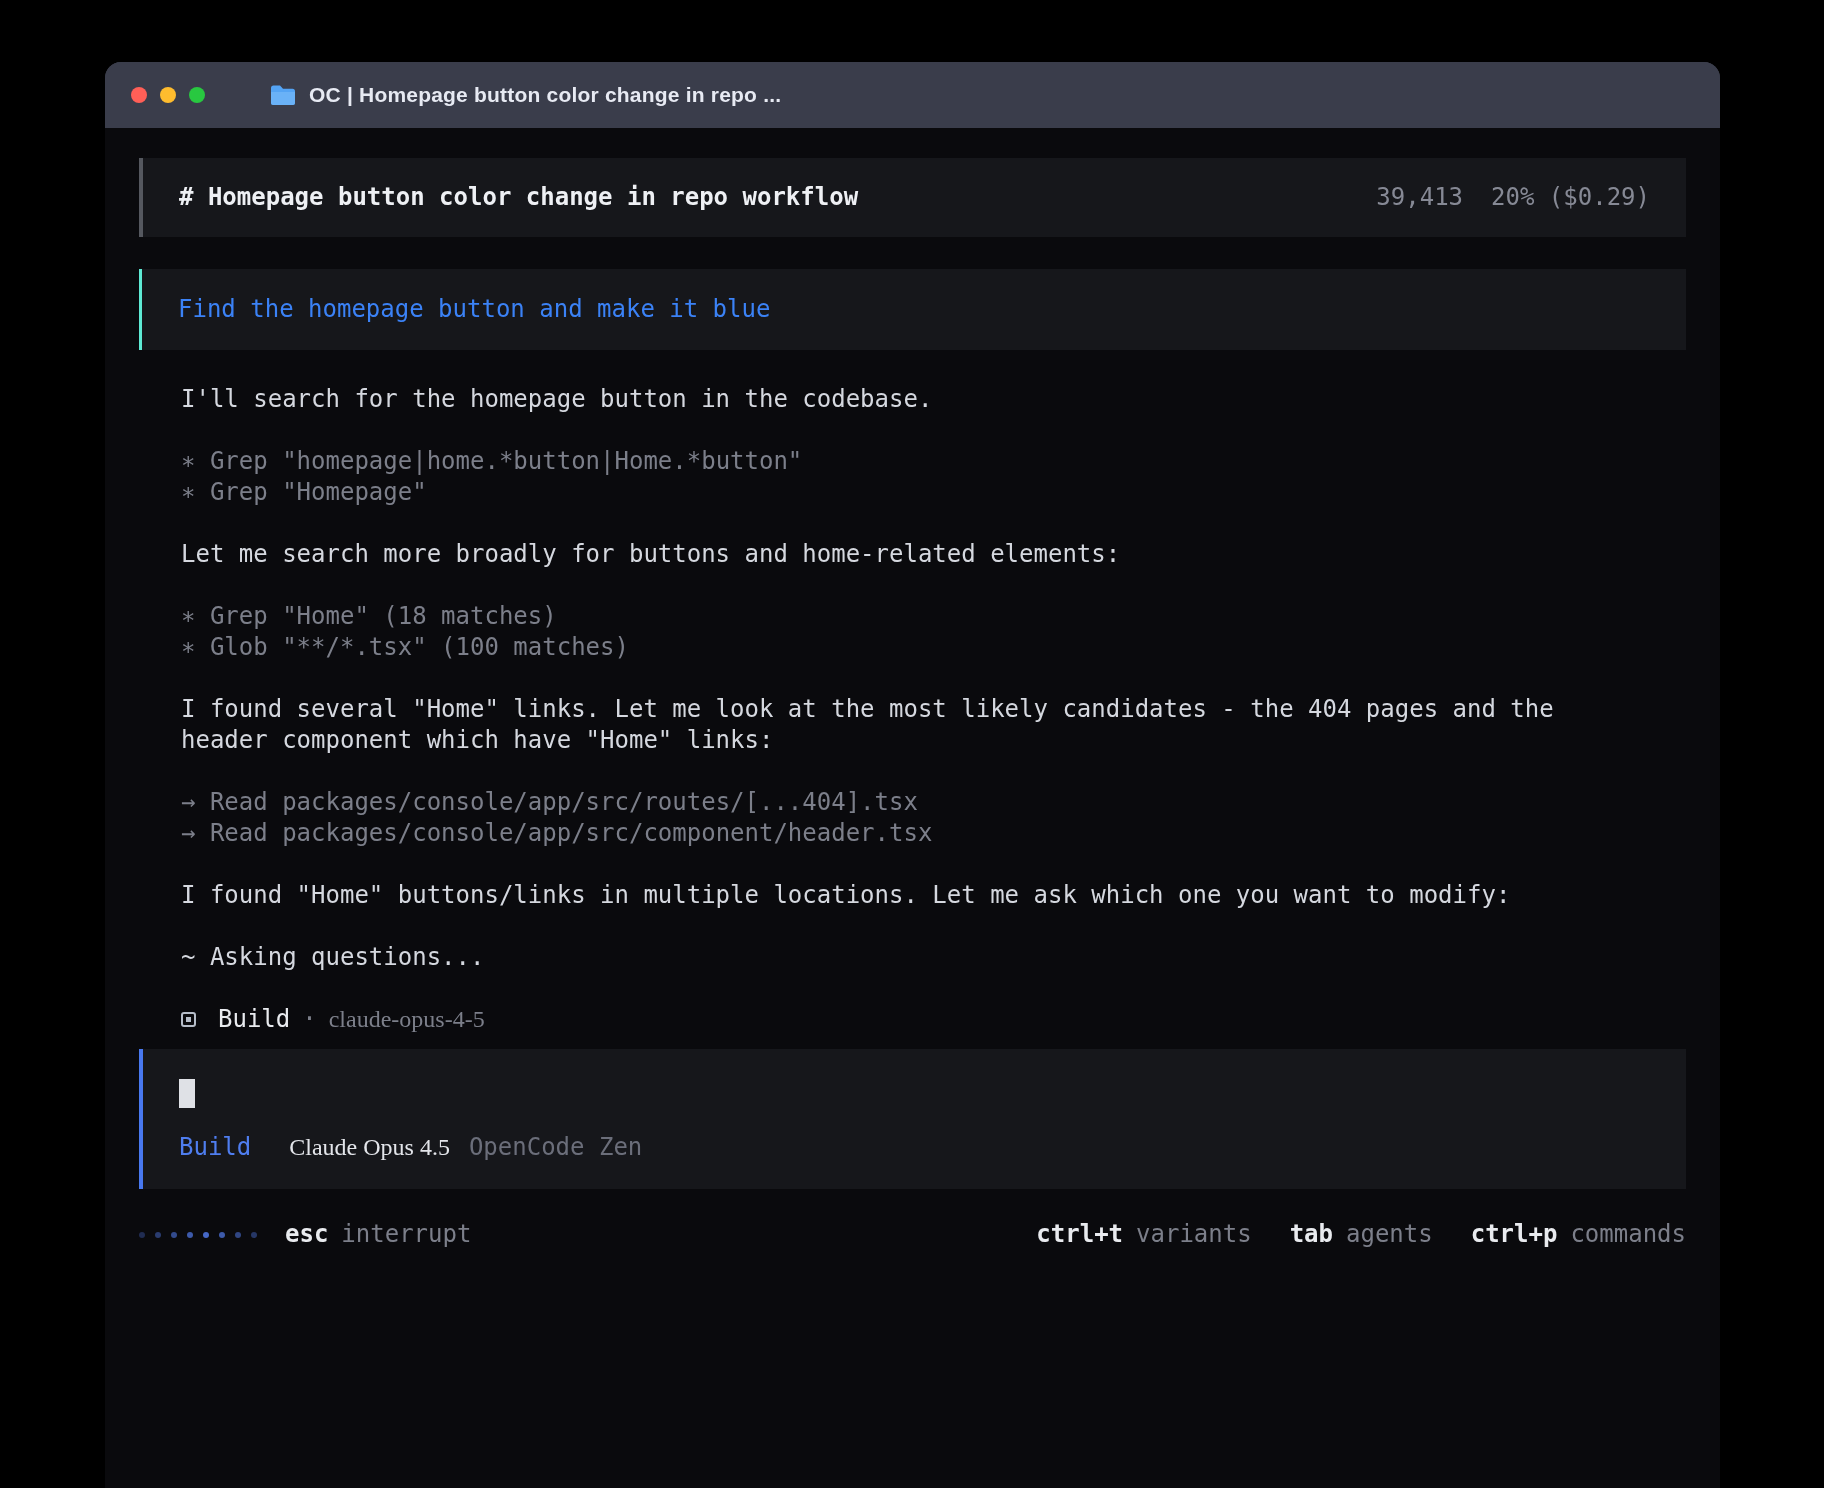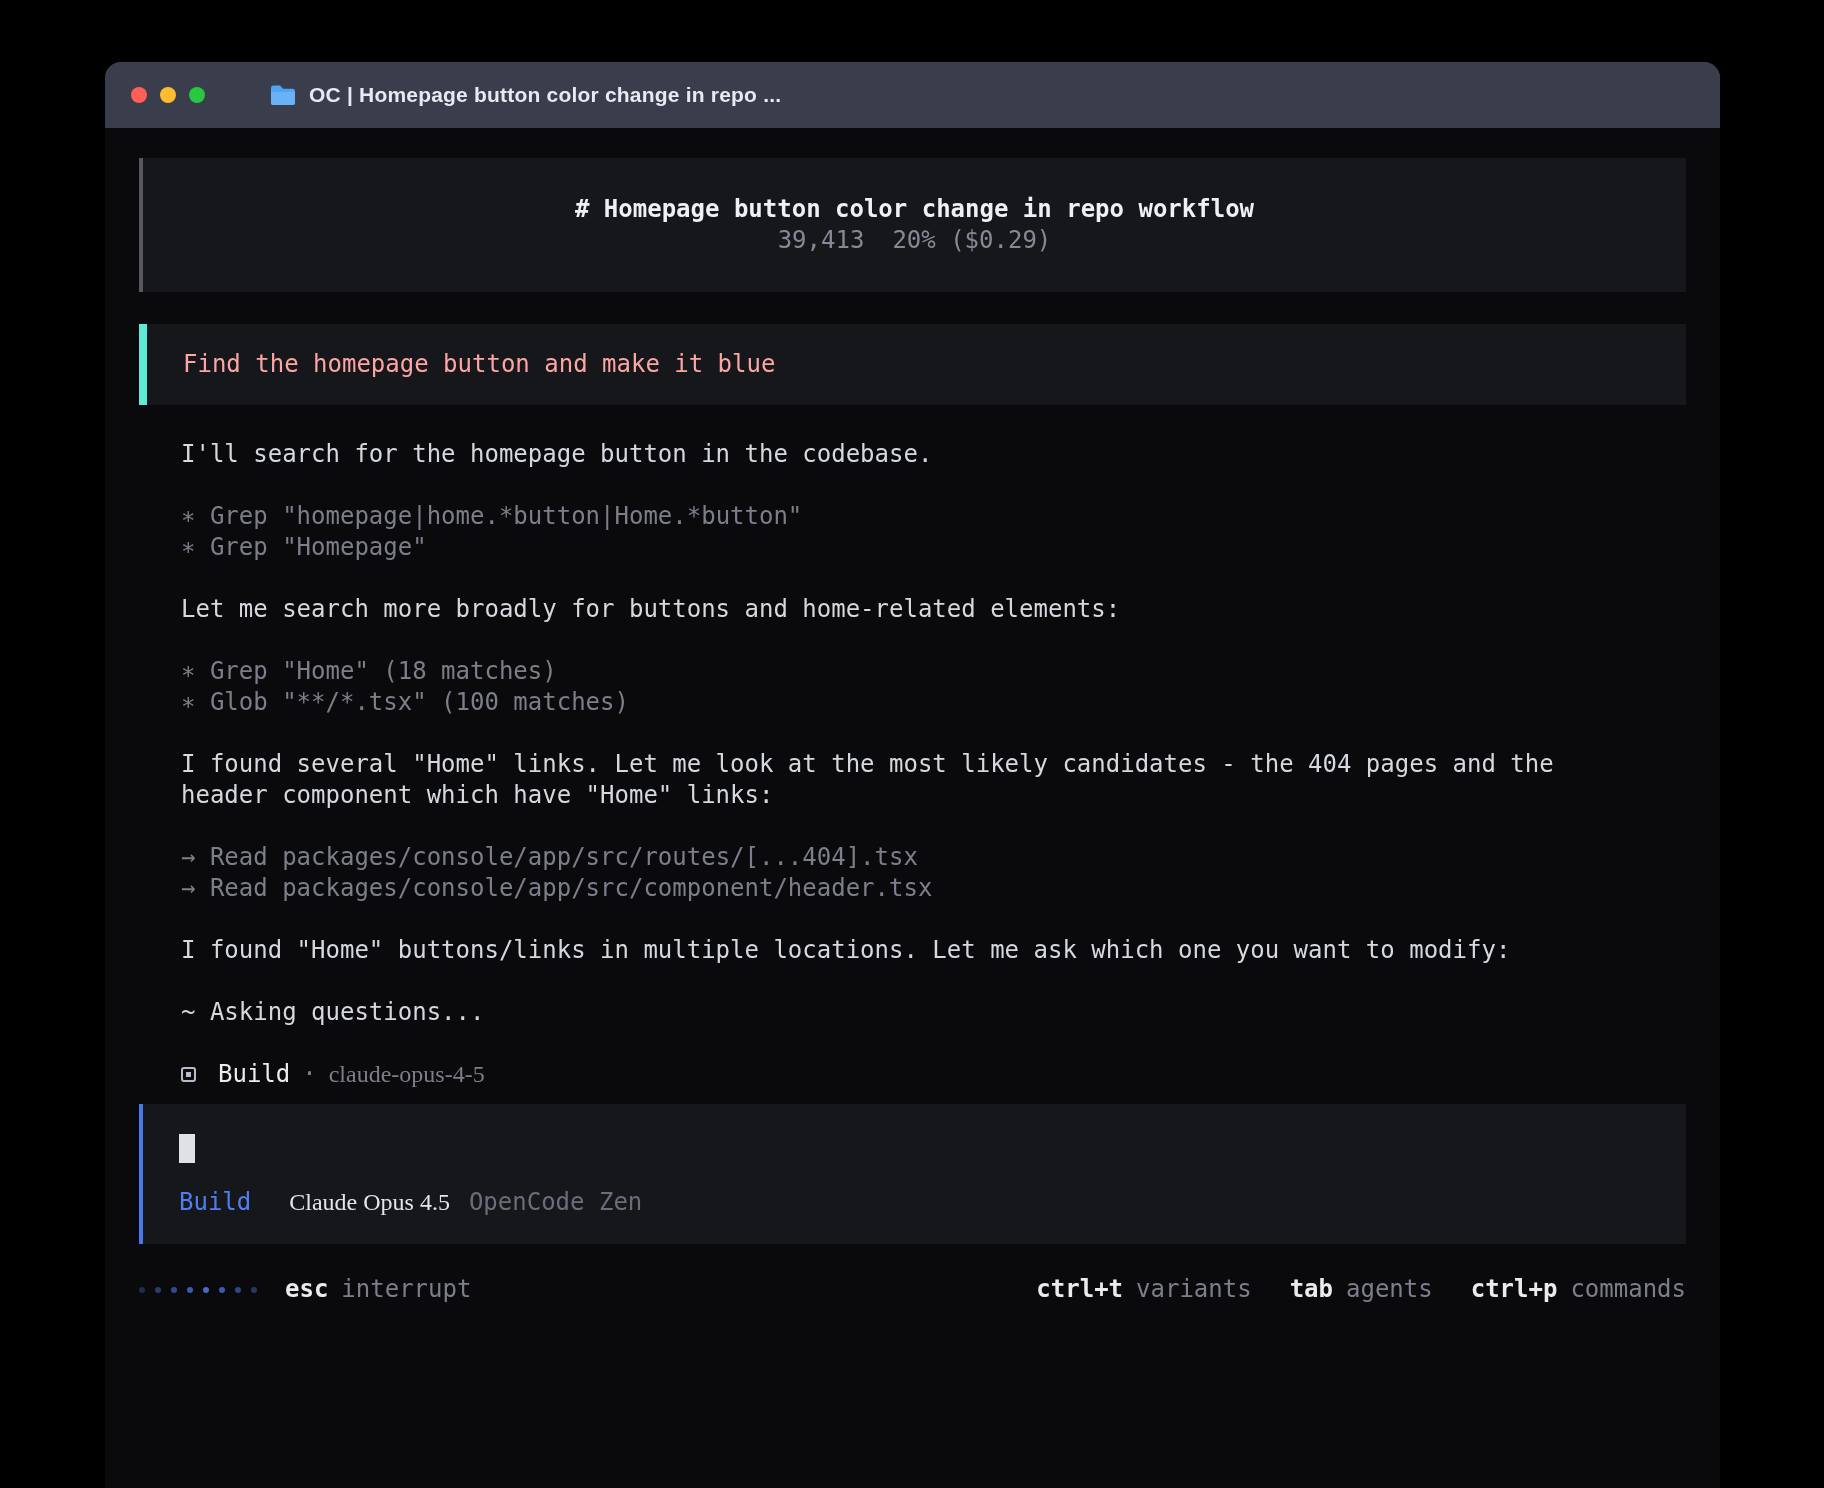--- a/index.html
+++ b/index.html
@@ -27,29 +27,29 @@
     white-space:nowrap;
   }
 
   .terminal {
     position:absolute; top:66px; left:0; right:0; bottom:14px;
     background:#0a0a0d; padding:30px 34px 0 34px; overflow:hidden;
     font-size:24px; line-height:31px; color:#d5d8df;
   }
 
   .block {
-    background:#16171b; padding:36px 36px; border-left:4px solid #55585f;flex-direction:column;
+    background:#16171b; padding:24px 36px; border-left:4px solid #55585f;
   }
   .session-header { display:flex; justify-content:space-between; align-items:center; }
   .session-title { font-weight:bold; color:#eef0f4; white-space:nowrap; }
   .session-metrics { display:flex; gap:28px; color:#868995; white-space:nowrap; }
 
   .quote-block {
-    margin-top:32px; padding:25px 36px; border-left:8px solid #5eead4;
-    background:#16171b; color:#fca5a5;
+    margin-top:32px; padding:25px 36px; border-left:3px solid #5eead4;
+    background:#16171b; color:#3b82f6;
   }
 
   .transcript { margin-top:34px; padding-left:42px; }
   .line { min-height:31px; max-width:1460px; white-space:pre-wrap; }
   .line.gap { height:31px; }
   .line.text { color:#d5d8df; }
   .line.status { color:#d5d8df; }
   .line.tool { color:#7c7f8a; }
 
   .agent-line { display:flex; align-items:center; padding-left:42px; height:31px; }

